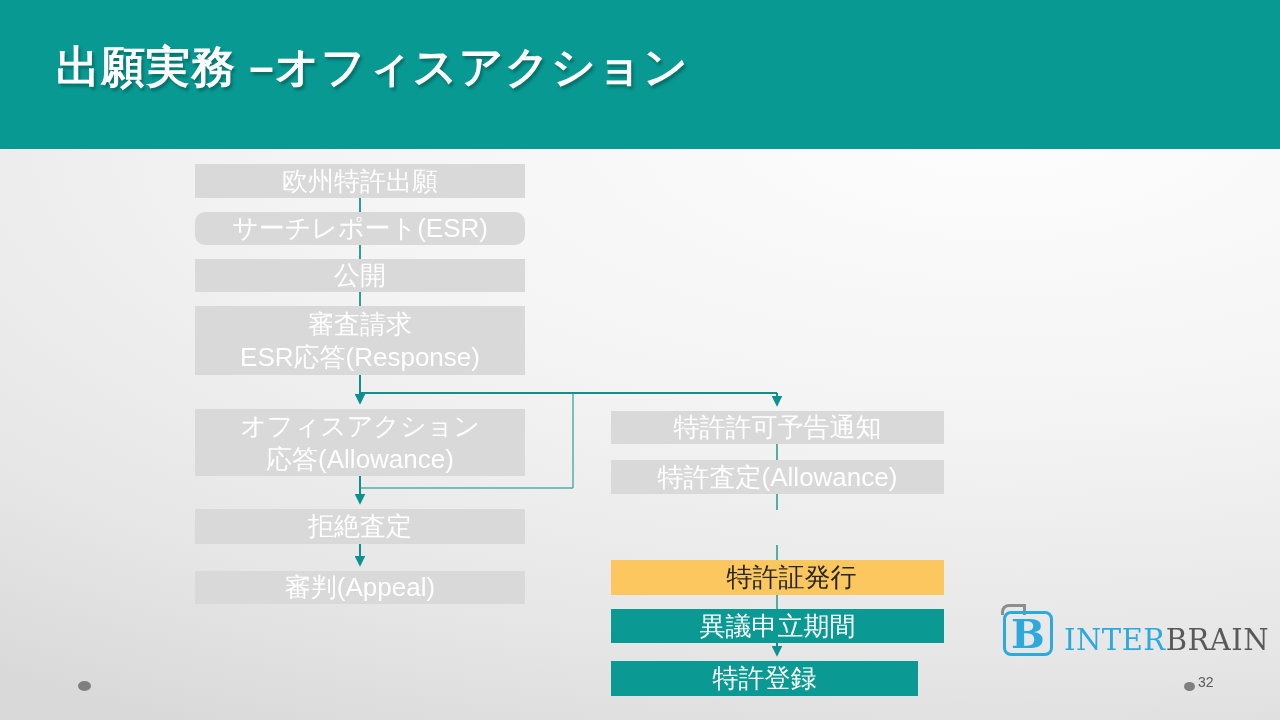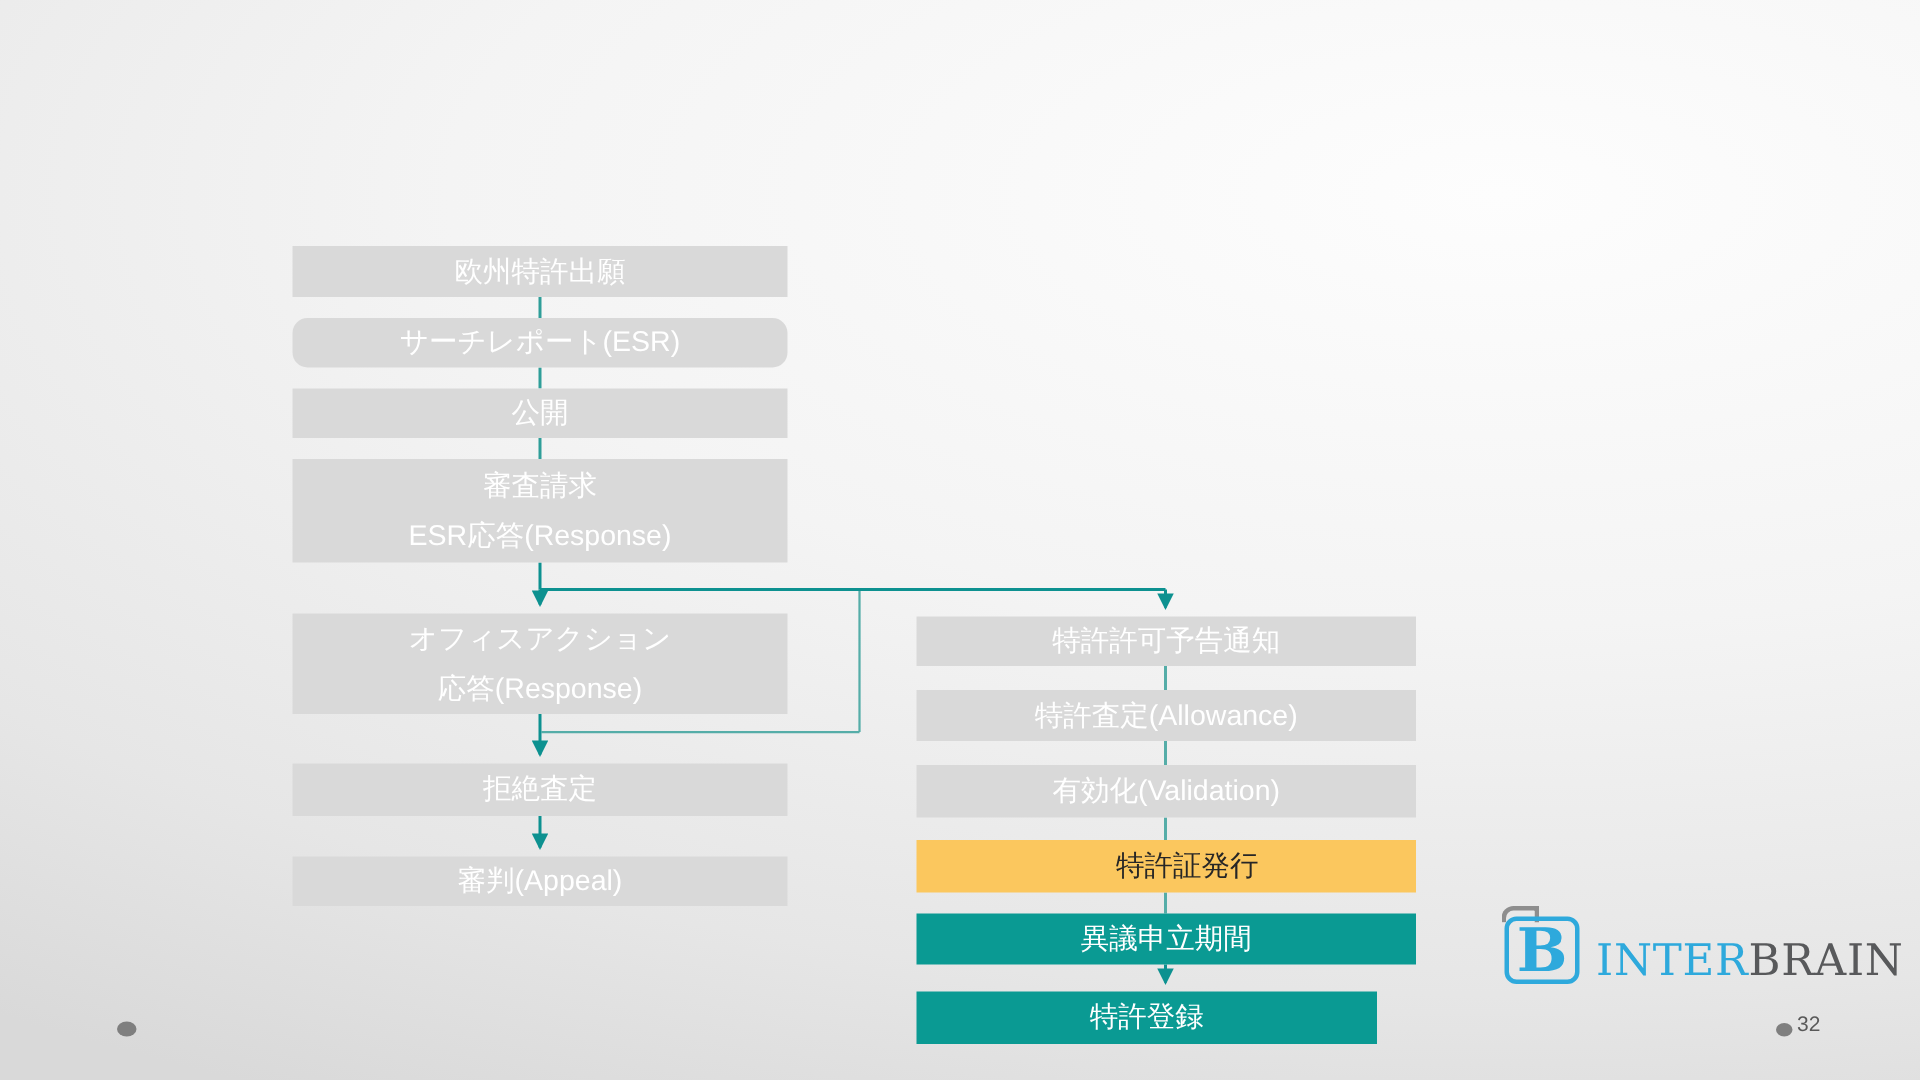--- a/index.html
+++ b/index.html
@@ -20,21 +20,21 @@
     position: absolute; left: 56px; top: 38px;
     color: #ffffff; font-size: 44px; font-weight: bold; letter-spacing: 1px;
     text-shadow: 2px 3px 3px rgba(0,0,0,0.28);
     white-space: nowrap;
   }
 
   .fbox {
     position: absolute;
     display: flex; flex-direction: column; justify-content: center; align-items: center;
     text-align: center;
-    font-size: 19px; line-height: 33px;
+    font-size: 26px; line-height: 33px;
     color: #ffffff;
   }
   .gray   { background: #d9d9d9; }
   .yellow { background: #fbc75e; color: #262626; padding-left: 28px; }
   .teal   { background: #0a9a93; }
 
   
   .bL1 { left: 195px; top: 164px; width: 330px; height: 34px; }
   .bL2 { left: 195px; top: 212px; width: 330px; height: 33px; border-radius: 10px; }
   .bL3 { left: 195px; top: 259px; width: 330px; height: 33px; }
@@ -78,20 +78,23 @@
   .dot { position: absolute; border-radius: 50%; background: #7f7f7f; }
   .dot-left  { left: 78px;  top: 681px; width: 13px; height: 10px; }
   .dot-right { left: 1184px; top: 682px; width: 11px; height: 9px; }
   .page-number { position: absolute; left: 1198px; top: 674px; font-size: 14px; color: #595959; }
 </style>
 </head>
 <body>
 
 <div class="slide">
 
+  <div class="header">
+    <div class="title">出願実務 –オフィスアクション</div>
+  </div>
 
   <svg class="connectors" width="1280" height="720" viewBox="0 0 1280 720">
     <defs>
       <marker id="arr" viewBox="0 0 10 10" refX="8.5" refY="5" markerWidth="5.5" markerHeight="5.5" orient="auto-start-reverse">
         <path d="M0 0 L10 5 L0 10 z" fill="#0d9190"></path>
       </marker>
     </defs>
 
     <path d="M360 198 V212" stroke="#2f9e99" stroke-width="2" fill="none"></path>
     <path d="M360 245 V259" stroke="#2f9e99" stroke-width="2" fill="none"></path>
@@ -123,37 +126,34 @@
   </div>
   <div class="fbox gray bL3">
     <span>公開</span>
   </div>
   <div class="fbox gray bL4">
     <span>審査請求</span>
     <span>ESR応答(Response)</span>
   </div>
   <div class="fbox gray bL5">
     <span>オフィスアクション</span>
-    <span>応答(Response)</span>
+    <span>応答(Allowance)</span>
   </div>
   <div class="fbox gray bL6">
     <span>拒絶査定</span>
   </div>
   <div class="fbox gray bL7">
     <span>審判(Appeal)</span>
   </div>
 
   <div class="fbox gray bR1">
     <span>特許許可予告通知</span>
   </div>
   <div class="fbox gray bR2">
     <span>特許査定(Allowance)</span>
-  </div>
-  <div class="fbox gray bR3">
-    <span>有効化(Validation)</span>
   </div>
   <div class="fbox yellow bR4">
     <span>特許証発行</span>
   </div>
   <div class="fbox teal bR5">
     <span>異議申立期間</span>
   </div>
   <div class="fbox teal bR6">
     <span>特許登録</span>
   </div>

